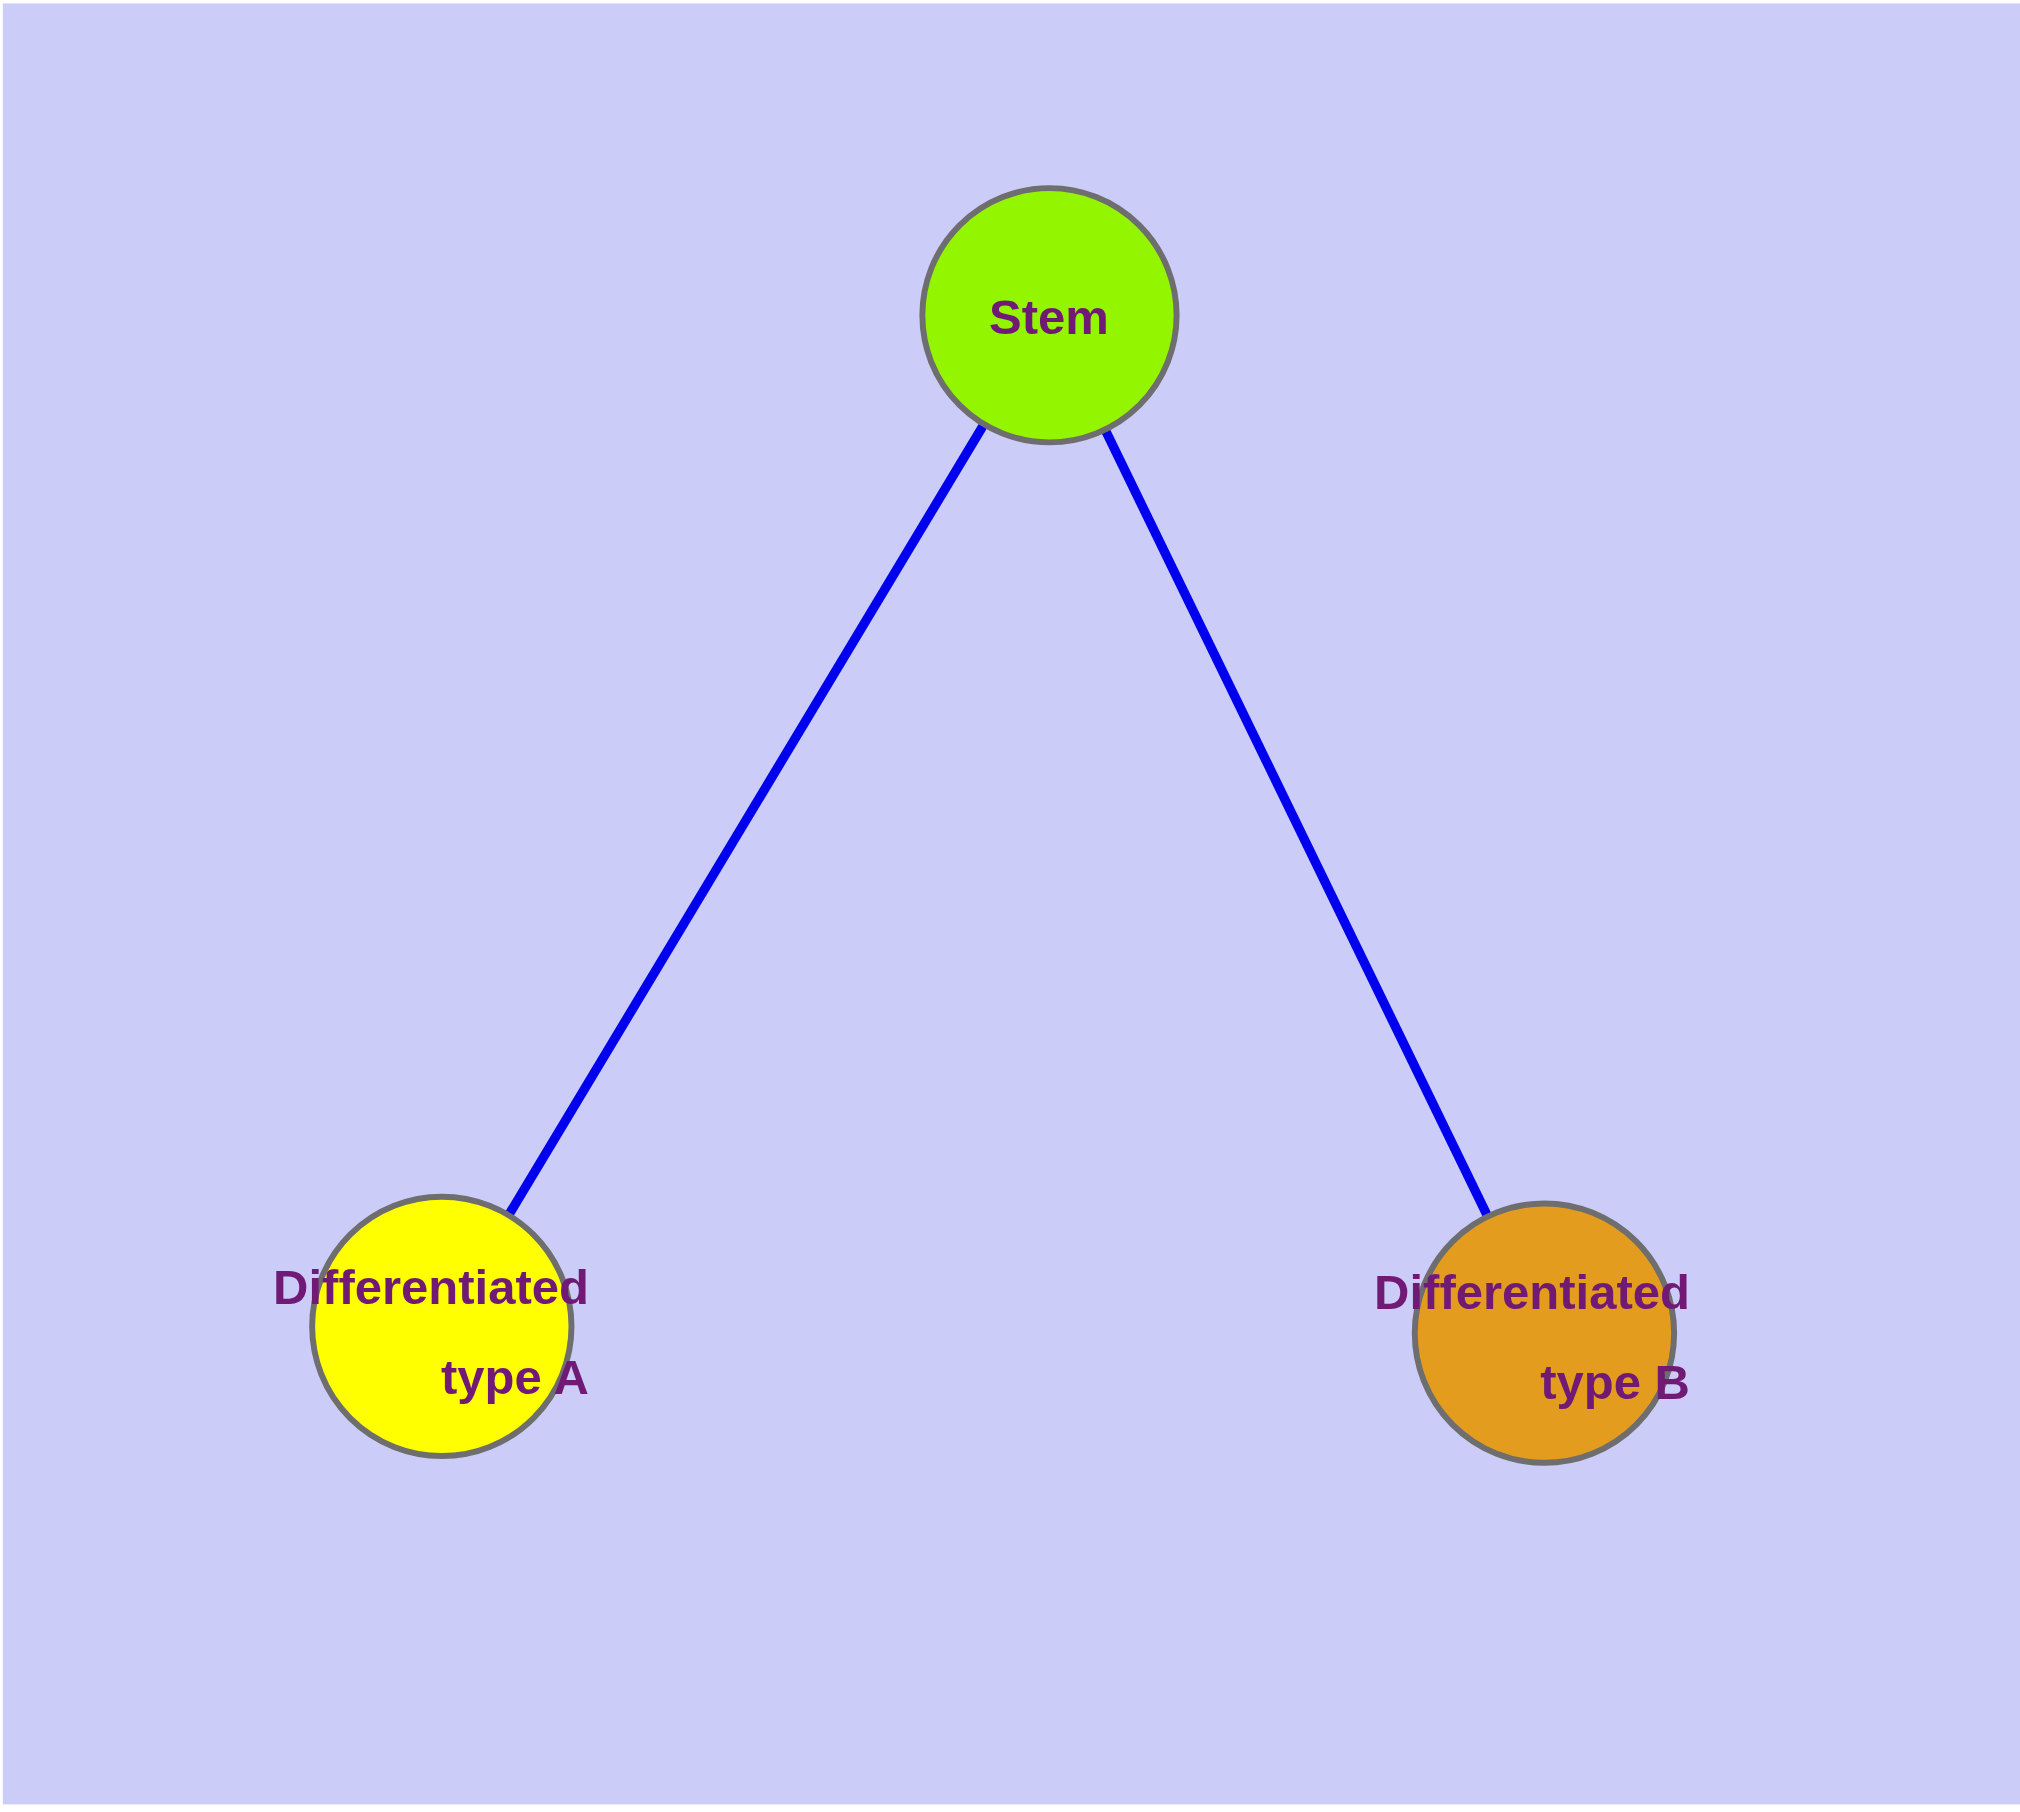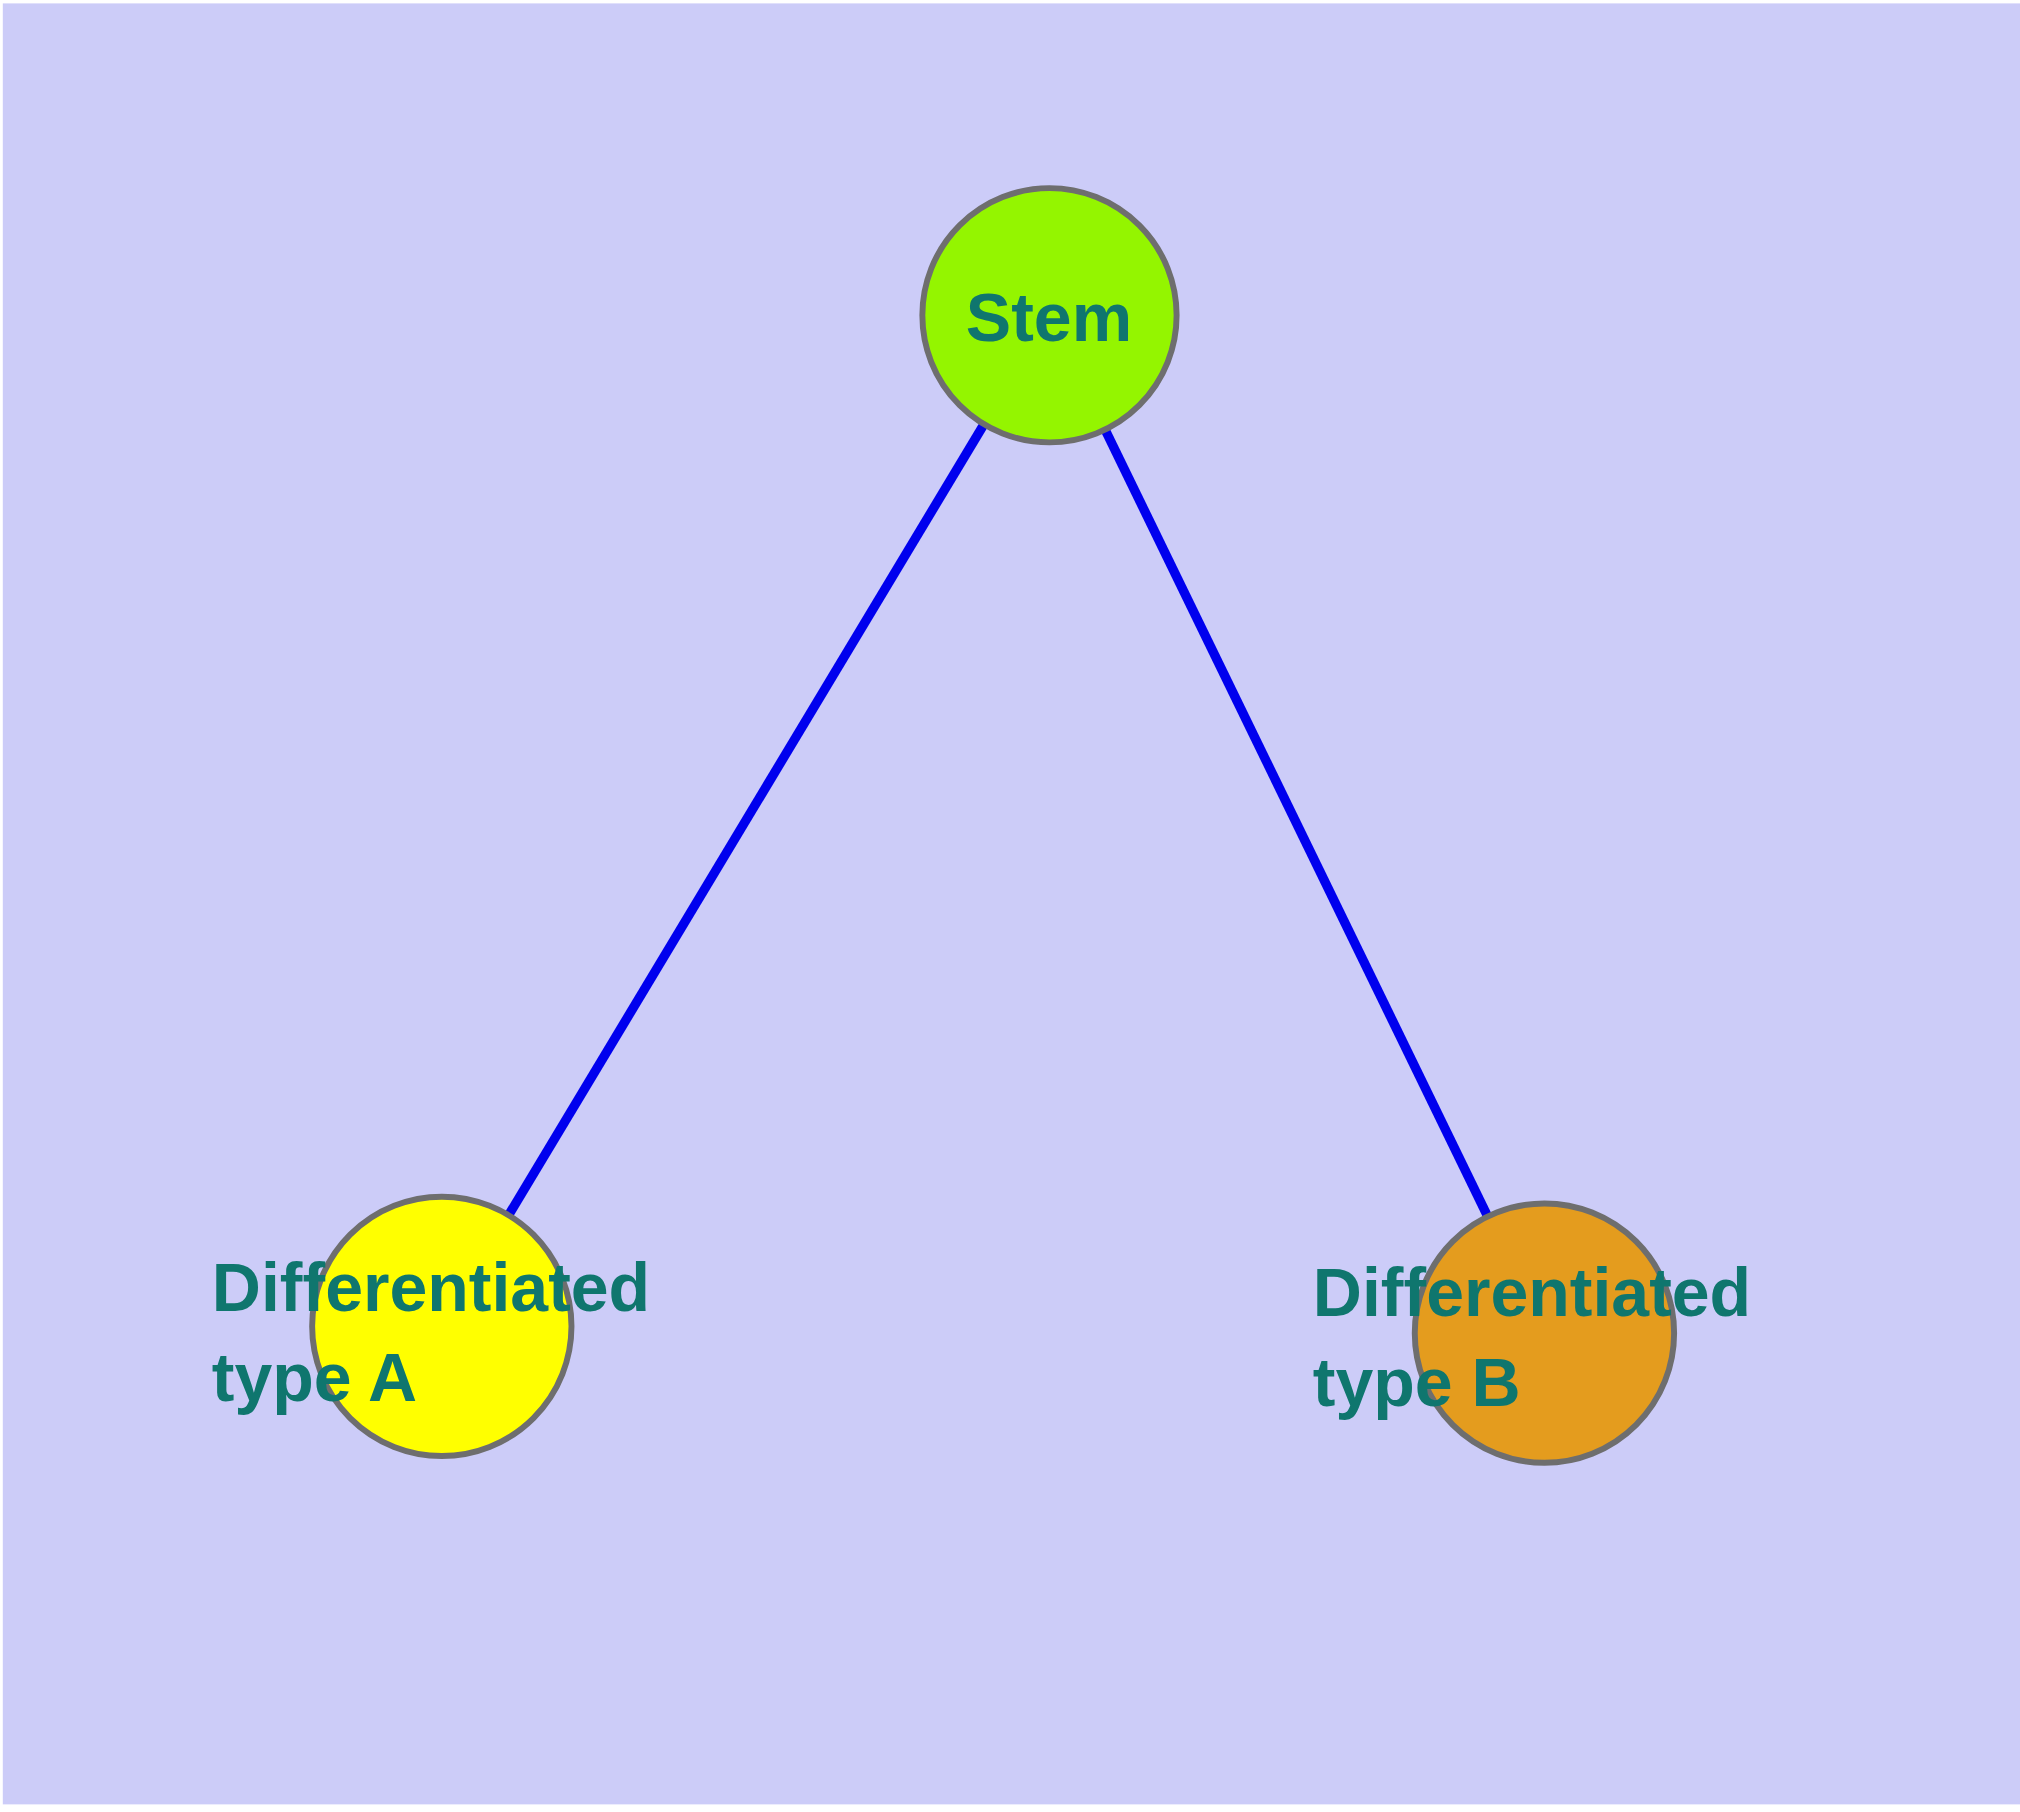--- a/index.html
+++ b/index.html
@@ -17,25 +17,25 @@
   }
   .graph-svg {
     position: absolute;
     left: 0;
     top: 0;
     display: block;
   }
   .node-label {
     position: absolute;
     transform: translate(-50%, -50%);
-    color: #0f766e;
+    color: #701a75;
     font-weight: bold;
-    font-size: 68px;
+    font-size: 49px;
     line-height: 90px;
-    text-align: left;
+    text-align: right;
     white-space: pre-line;
     letter-spacing: 0px;
     pointer-events: none;
   }
   .label-stem   { left: 1049px; top: 317px; }
   .label-type-a { left: 431px;  top: 1332px; }
   .label-type-b { left: 1532px; top: 1337px; }
 </style>
 </head>
 <body>

